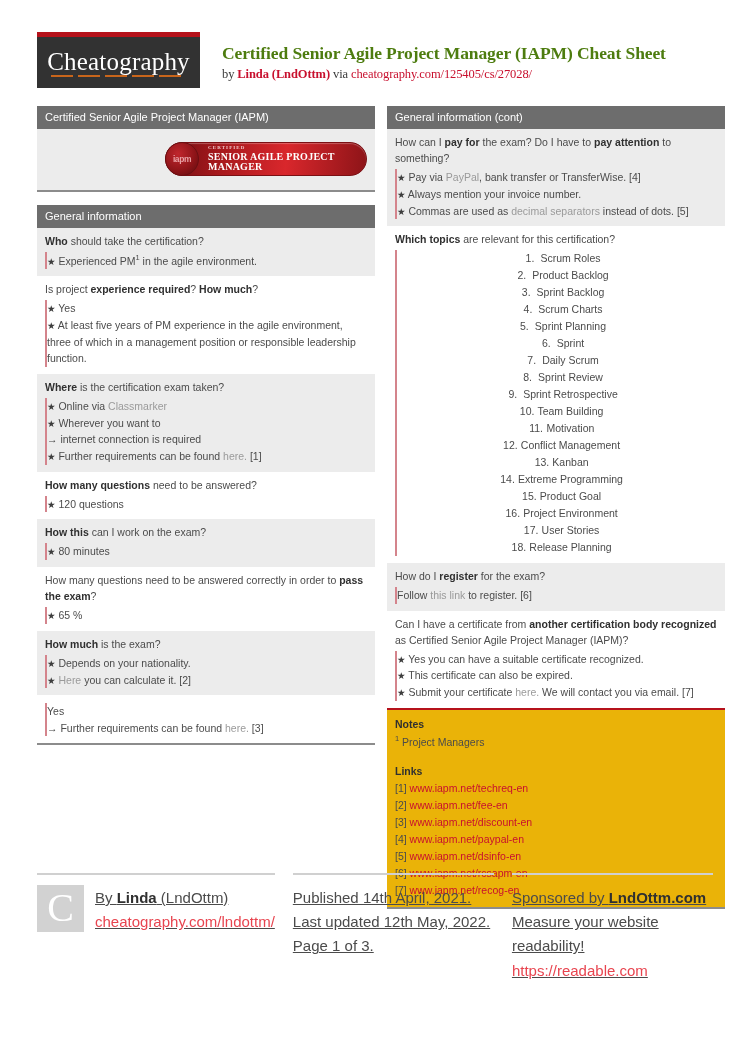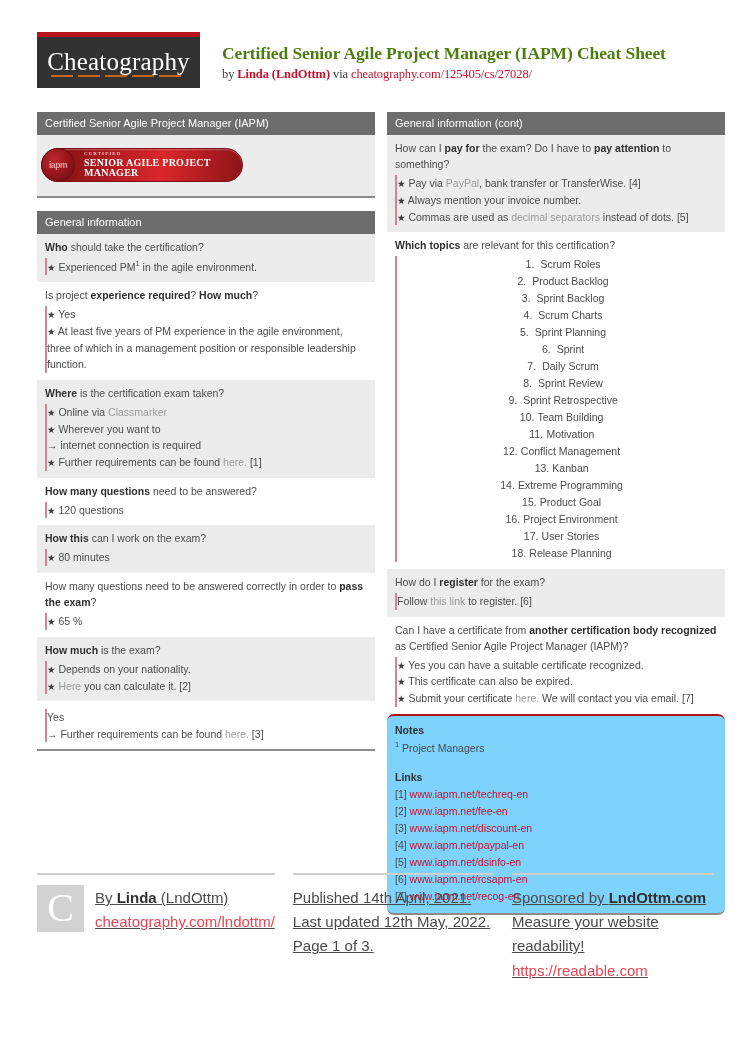--- a/index.html
+++ b/index.html
@@ -35,21 +35,21 @@
     letter-spacing: -.1px;
   }
   .cs-byline {
     font-family: "Liberation Serif", serif;
     font-size: 12.5px; color: #3a3a3a; margin-top: 3px; letter-spacing: -.1px;
   }
   .cs-byline .red { color: #c8102e; font-weight: 700; }
   .cs-byline .redlink { color: #c8102e; }
 
   
-  .columns { display: flex; gap: 12px; margin-top: 20px; }
+  .columns { display: flex; gap: 12px; margin-top: 14px; }
   .col { width: 338px; flex: 0 0 338px; }
 
   .block { margin-bottom: 13px; }
   .block-head {
     background: #6d6d6d; color: #ffffff;
     font-size: 11px; padding: 5px 8px 6px 8px; line-height: 1.1;
   }
   .block-body { border-bottom: 2px solid #8c8c8c; }
 
   
@@ -65,21 +65,21 @@
   .ai sup { font-size: 7.5px; }
 
   
   .num-list { margin-top: 2px; border-left: 2px solid #d4848c; padding-left: 9px; text-align: center; }
   .num-list .ai { line-height: 1.62; }
   .num-list .n { display: inline-block; min-width: 15px; }
 
   
   .badge-wrap {
     background: #ececec; padding: 13px 8px 14px 4px;
-    display: flex; justify-content: flex-start;
+    display: flex; justify-content: flex-end;
   }
   .badge {
     width: 202px; height: 34px; border-radius: 17px;
     background: linear-gradient(95deg,#6e0f12 0%, #a5181c 26%, #d9272c 60%, #8d1418 100%);
     border: 1px solid #7b1014;
     display: flex; align-items: center; position: relative;
     box-shadow: inset 0 1px 1px rgba(255,255,255,.28);
   }
   .seal {
     width: 34px; height: 34px; border-radius: 50%;
@@ -93,21 +93,21 @@
     font-family: "Liberation Serif", serif;
     font-size: 5px; color: #f0c9cb; letter-spacing: 1.1px; font-weight: 700;
   }
   .badge-lg {
     font-family: "Liberation Serif", serif;
     font-size: 10px; color: #ffffff; font-weight: 700; letter-spacing: .25px;
     margin-top: 1px;
   }
 
   
-  .notes-block { border-top: 2px solid #b5121b; background: #7dd3fc; padding: 6px 8px 8px 8px; border-bottom: 2px solid #8c8c8c; border-radius: 7px; }
+  .notes-block { border-top: 2px solid #b5121b; background: #eab308; padding: 6px 8px 8px 8px; border-bottom: 2px solid #8c8c8c; }
   .nl-head { font-size: 10.5px; font-weight: 700; color: #303030; line-height: 1.6; }
   .nl-item { font-size: 10.5px; line-height: 1.6; color: #4b4b4b; }
   .nl-item sup { font-size: 7.5px; }
   .nl-gap { height: 13px; }
   .nl-link { font-size: 10.5px; line-height: 1.62; color: #4b4b4b; }
   .nl-link .u { color: #c8102e; }
 
   
   .footer { position: absolute; left: 37px; right: 37px; bottom: 78px; display: flex; gap: 0; }
   .fcol { flex: 1 1 0; padding-top: 10px; border-top: 2px solid #d0d0d0; display: flex; }

